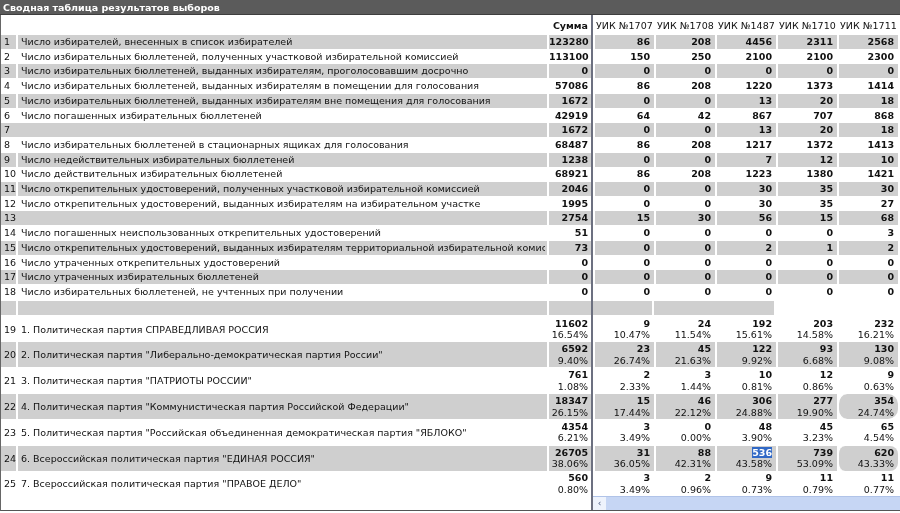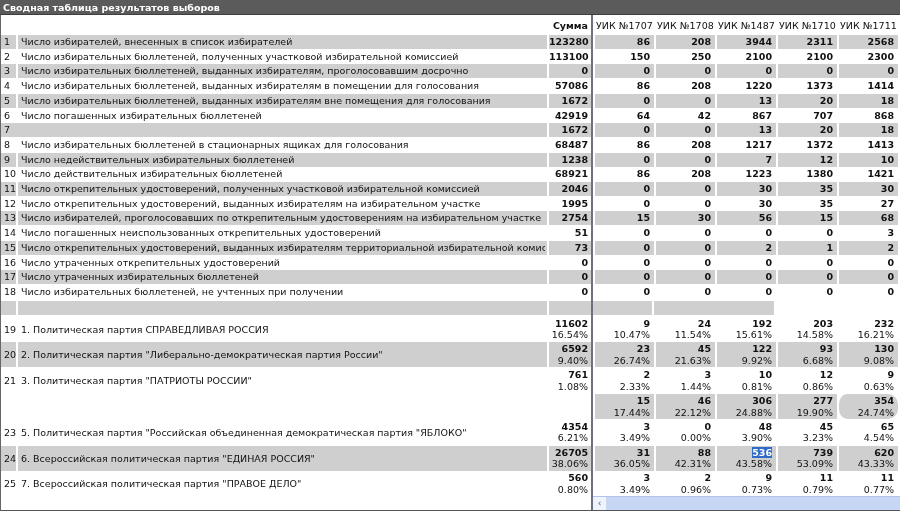--- a/index.html
+++ b/index.html
@@ -128,21 +128,20 @@
         <div class="cell lbl">Число открепительных удостоверений, полученных участковой избирательной комиссией</div>
         <div class="cell sum">2046</div>
       </div>
       <div class="row" style="top: 181.7px; width: 590px;">
         <div class="cell num">12</div>
         <div class="cell lbl">Число открепительных удостоверений, выданных избирателям на избирательном участке</div>
         <div class="cell sum">1995</div>
       </div>
       <div class="row gray" style="top: 196.4px; width: 590px;">
         <div class="cell num">13</div>
-        <div class="cell lbl">Число избирателей, проголосовавших по открепительным удостоверениям на избирательном участке</div>
         <div class="cell sum">2754</div>
       </div>
       <div class="row" style="top: 211.1px; width: 590px;">
         <div class="cell num">14</div>
         <div class="cell lbl">Число погашенных неиспользованных открепительных удостоверений</div>
         <div class="cell sum">51</div>
       </div>
       <div class="row gray" style="top: 225.8px; width: 590px;">
         <div class="cell num">15</div>
         <div class="cell lbl">Число открепительных удостоверений, выданных избирателям территориальной избирательной комиссией</div>
@@ -183,20 +182,28 @@
           <span class="v">6592</span>
           <span class="pct">9.40%</span>
         </div>
       </div>
       <div class="row tall" style="top: 353.2px; width: 590px;">
         <div class="cell num">21</div>
         <div class="cell lbl">3. Политическая партия "ПАТРИОТЫ РОССИИ"</div>
         <div class="cell sum">
           <span class="v">761</span>
           <span class="pct">1.08%</span>
+        </div>
+      </div>
+      <div class="row tall gray" style="top: 379px; width: 590px;">
+        <div class="cell num">22</div>
+        <div class="cell lbl">4. Политическая партия "Коммунистическая партия Российской Федерации"</div>
+        <div class="cell sum">
+          <span class="v">18347</span>
+          <span class="pct">26.15%</span>
         </div>
       </div>
       <div class="row tall" style="top: 404.8px; width: 590px;">
         <div class="cell num">23</div>
         <div class="cell lbl">5. Политическая партия "Российская объединенная демократическая партия "ЯБЛОКО"</div>
         <div class="cell sum">
           <span class="v">4354</span>
           <span class="pct">6.21%</span>
         </div>
       </div>
@@ -225,21 +232,21 @@
         <div class="hcell" style="left: 123px;">УИК №1487</div>
         <div class="hcell" style="left: 184px;">УИК №1710</div>
         <div class="hcell" style="left: 245px;">УИК №1711</div>
       </div>
     <div class="scrollbar">
       <div class="scroll-left">‹</div>
     </div>
   <div class="rrow gray" style="top: 20px;">
         <div class="rcell" style="left: 0px;">86</div>
         <div class="rcell" style="left: 61px;">208</div>
-        <div class="rcell" style="left: 122px;">3944</div>
+        <div class="rcell" style="left: 122px;">4456</div>
         <div class="rcell" style="left: 183px;">2311</div>
         <div class="rcell" style="left: 244px;">2568</div>
       </div>
       <div class="rrow" style="top: 34.7px;">
         <div class="rcell" style="left: 0px;">150</div>
         <div class="rcell" style="left: 61px;">250</div>
         <div class="rcell" style="left: 122px;">2100</div>
         <div class="rcell" style="left: 183px;">2100</div>
         <div class="rcell" style="left: 244px;">2300</div>
       </div>
@@ -477,21 +484,21 @@
           <span class="pct">42.31%</span>
         </div>
         <div class="rcell" style="left: 122px;">
           <span class="v"><span class="sel">536</span></span>
           <span class="pct">43.58%</span>
         </div>
         <div class="rcell" style="left: 183px;">
           <span class="v"><span>739</span></span>
           <span class="pct">53.09%</span>
         </div>
-        <div class="rcell" style="left: 244px;">
+        <div class="rcell" style="left: 244px; border-radius: 8px;">
           <span class="v"><span>620</span></span>
           <span class="pct">43.33%</span>
         </div>
       </div>
       <div class="rrow tall" style="top: 456.4px;">
         <div class="rcell" style="left: 0px;">
           <span class="v"><span>3</span></span>
           <span class="pct">3.49%</span>
         </div>
         <div class="rcell" style="left: 61px;">

